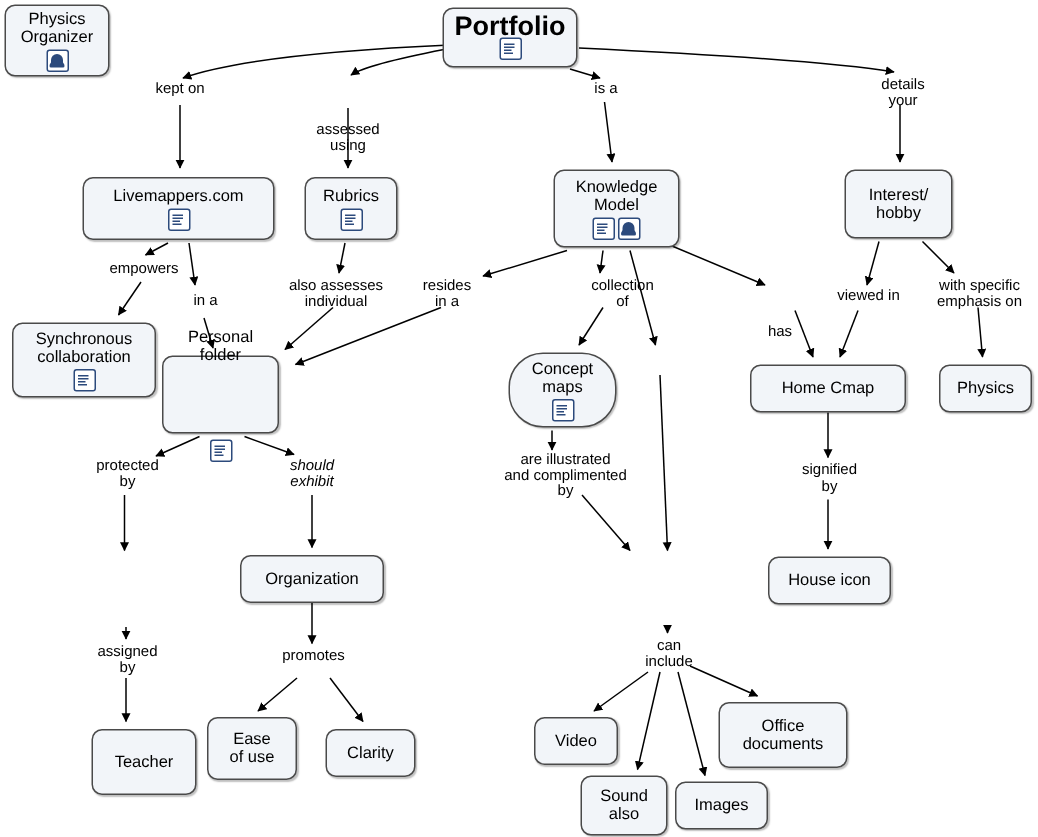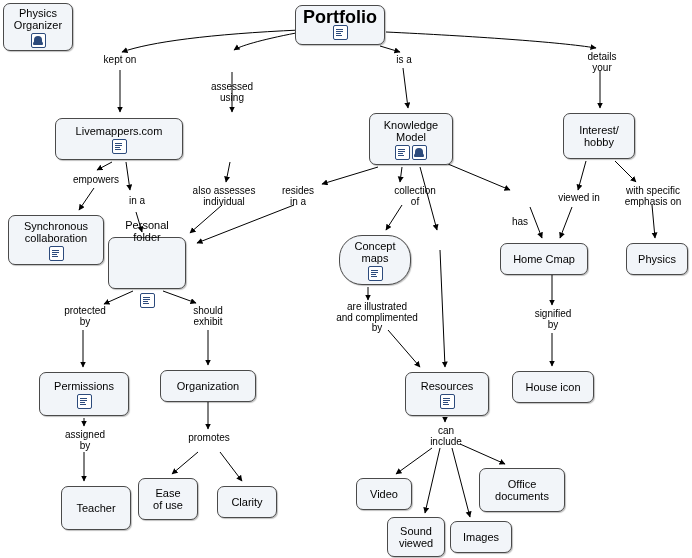--- a/index.html
+++ b/index.html
@@ -184,20 +184,26 @@
       </span>
   </div>
 
   <div class="node" style="left:55px;top:118px;width:128px;height:42px;">
     <span class="label">Livemappers.com</span>
     <span class="icons">
         <span class="ic doc"></span>
       </span>
   </div>
 
+  <div class="node" style="left:203px;top:118px;width:62px;height:42px;">
+    <span class="label">Rubrics</span>
+    <span class="icons">
+        <span class="ic doc"></span>
+      </span>
+  </div>
 
   <div class="node" style="left:369px;top:113px;width:84px;height:52px;">
     <span class="label">Knowledge
 Model</span>
     <span class="icons">
         <span class="ic doc"></span>
         <span class="ic people"></span>
       </span>
   </div>
 
@@ -223,45 +229,33 @@
   </div>
 
   <div class="node" style="left:339px;top:235px;width:72px;height:50px;border-radius:23px;">
     <span class="label">Concept
 maps</span>
     <span class="icons">
         <span class="ic doc"></span>
       </span>
   </div>
 
-  <div class="node" style="left:500px;top:243px;width:88px;height:30px;">
+  <div class="node" style="left:500px;top:243px;width:104px;height:30px;">
     <span class="label">Home Cmap</span>
   </div>
 
   <div class="node" style="left:626px;top:243px;width:62px;height:30px;">
     <span class="label">Physics</span>
   </div>
 
-  <div class="node" style="left:39px;top:372px;width:90px;height:44px;">
-    <span class="label">Permissions</span>
-    <span class="icons">
-        <span class="ic doc"></span>
-      </span>
-  </div>
 
   <div class="node" style="left:160px;top:370px;width:96px;height:28px;">
     <span class="label">Organization</span>
   </div>
 
-  <div class="node" style="left:405px;top:372px;width:84px;height:44px;">
-    <span class="label">Resources</span>
-    <span class="icons">
-        <span class="ic doc"></span>
-      </span>
-  </div>
 
   <div class="node" style="left:512px;top:371px;width:82px;height:28px;">
     <span class="label">House icon</span>
   </div>
 
   <div class="node" style="left:50px;top:486px;width:70px;height:44px;margin-left:11px;">
     <span class="label">Teacher</span>
   </div>
 
   <div class="node" style="left:138px;top:478px;width:60px;height:42px;text-align:center;">
@@ -277,21 +271,21 @@
     <span class="label">Video</span>
   </div>
 
   <div class="node" style="left:479px;top:468px;width:86px;height:44px;">
     <span class="label">Office
 documents</span>
   </div>
 
   <div class="node" style="left:387px;top:517px;width:58px;height:40px;">
     <span class="label">Sound
-viewed</span>
+also</span>
   </div>
 
   <div class="node" style="left:450px;top:521px;width:62px;height:28px;">
     <span class="label">Images</span>
   </div>
 
   <div class="linklabel" style="left:92px;top:55px;width:56px;">kept on</div>
   <div class="linklabel" style="left:200px;top:54px;width:64px;margin-top:28px;">assessed
 using</div>
   <div class="linklabel" style="left:388px;top:55px;width:32px;">is a</div>
@@ -304,21 +298,21 @@
   <div class="linklabel" style="left:272px;top:186px;width:52px;">resides
 in a</div>
   <div class="linklabel" style="left:383px;top:186px;width:64px;">collection
 of</div>
   <div class="linklabel" style="left:506px;top:193px;width:28px;margin-top:24px;">has</div>
   <div class="linklabel" style="left:548px;top:193px;width:62px;">viewed in</div>
   <div class="linklabel" style="left:613px;top:186px;width:80px;">with specific
 emphasis on</div>
   <div class="linklabel" style="left:52px;top:306px;width:66px;">protected
 by</div>
-  <div class="linklabel" style="left:182px;top:306px;width:52px;">should
+  <div class="linklabel" style="left:182px;top:306px;width:52px;font-style:italic;">should
 exhibit</div>
   <div class="linklabel" style="left:322px;top:302px;width:110px;">are illustrated
 and complimented
 by</div>
   <div class="linklabel" style="left:524px;top:309px;width:58px;">signified
 by</div>
   <div class="linklabel" style="left:54px;top:430px;width:62px;">assigned
 by</div>
   <div class="linklabel" style="left:178px;top:433px;width:62px;">promotes</div>
   <div class="linklabel" style="left:421px;top:426px;width:50px;">can

